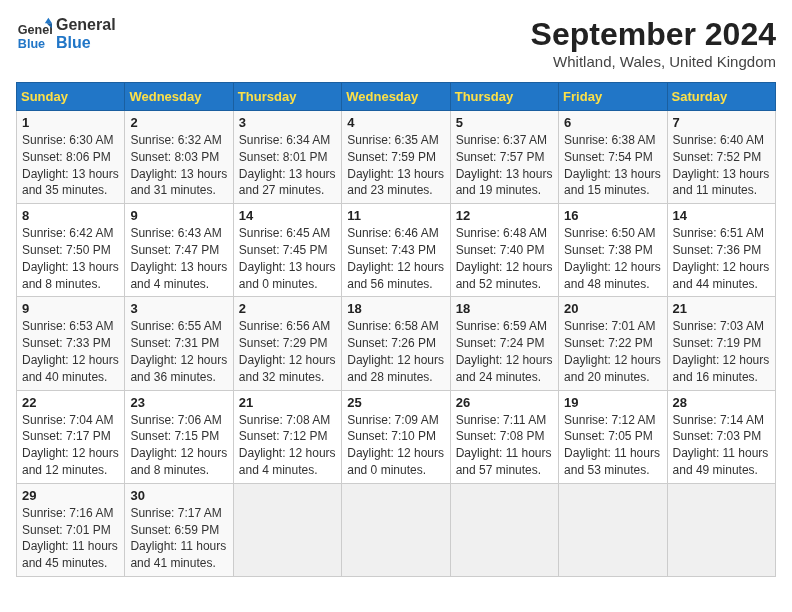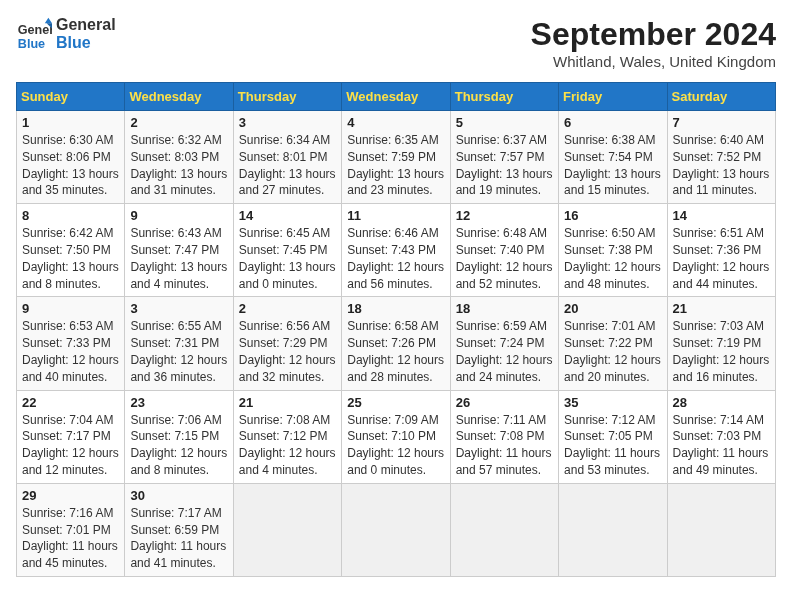--- a/index.html
+++ b/index.html
@@ -218,21 +218,21 @@
         </td>
         <td>
           <span class="day-num">25</span>
 <div class="day-info">Sunrise: 7:09 AM<br>Sunset: 7:10 PM<br>Daylight: 12 hours and 0 minutes.</div>
         </td>
         <td>
           <span class="day-num">26</span>
 <div class="day-info">Sunrise: 7:11 AM<br>Sunset: 7:08 PM<br>Daylight: 11 hours and 57 minutes.</div>
         </td>
         <td>
-          <span class="day-num">35</span>
+          <span class="day-num">19</span>
 <div class="day-info">Sunrise: 7:12 AM<br>Sunset: 7:05 PM<br>Daylight: 11 hours and 53 minutes.</div>
         </td>
         <td>
           <span class="day-num">28</span>
 <div class="day-info">Sunrise: 7:14 AM<br>Sunset: 7:03 PM<br>Daylight: 11 hours and 49 minutes.</div>
         </td>
       </tr>
       <tr>
         <td>
           <span class="day-num">29</span>

